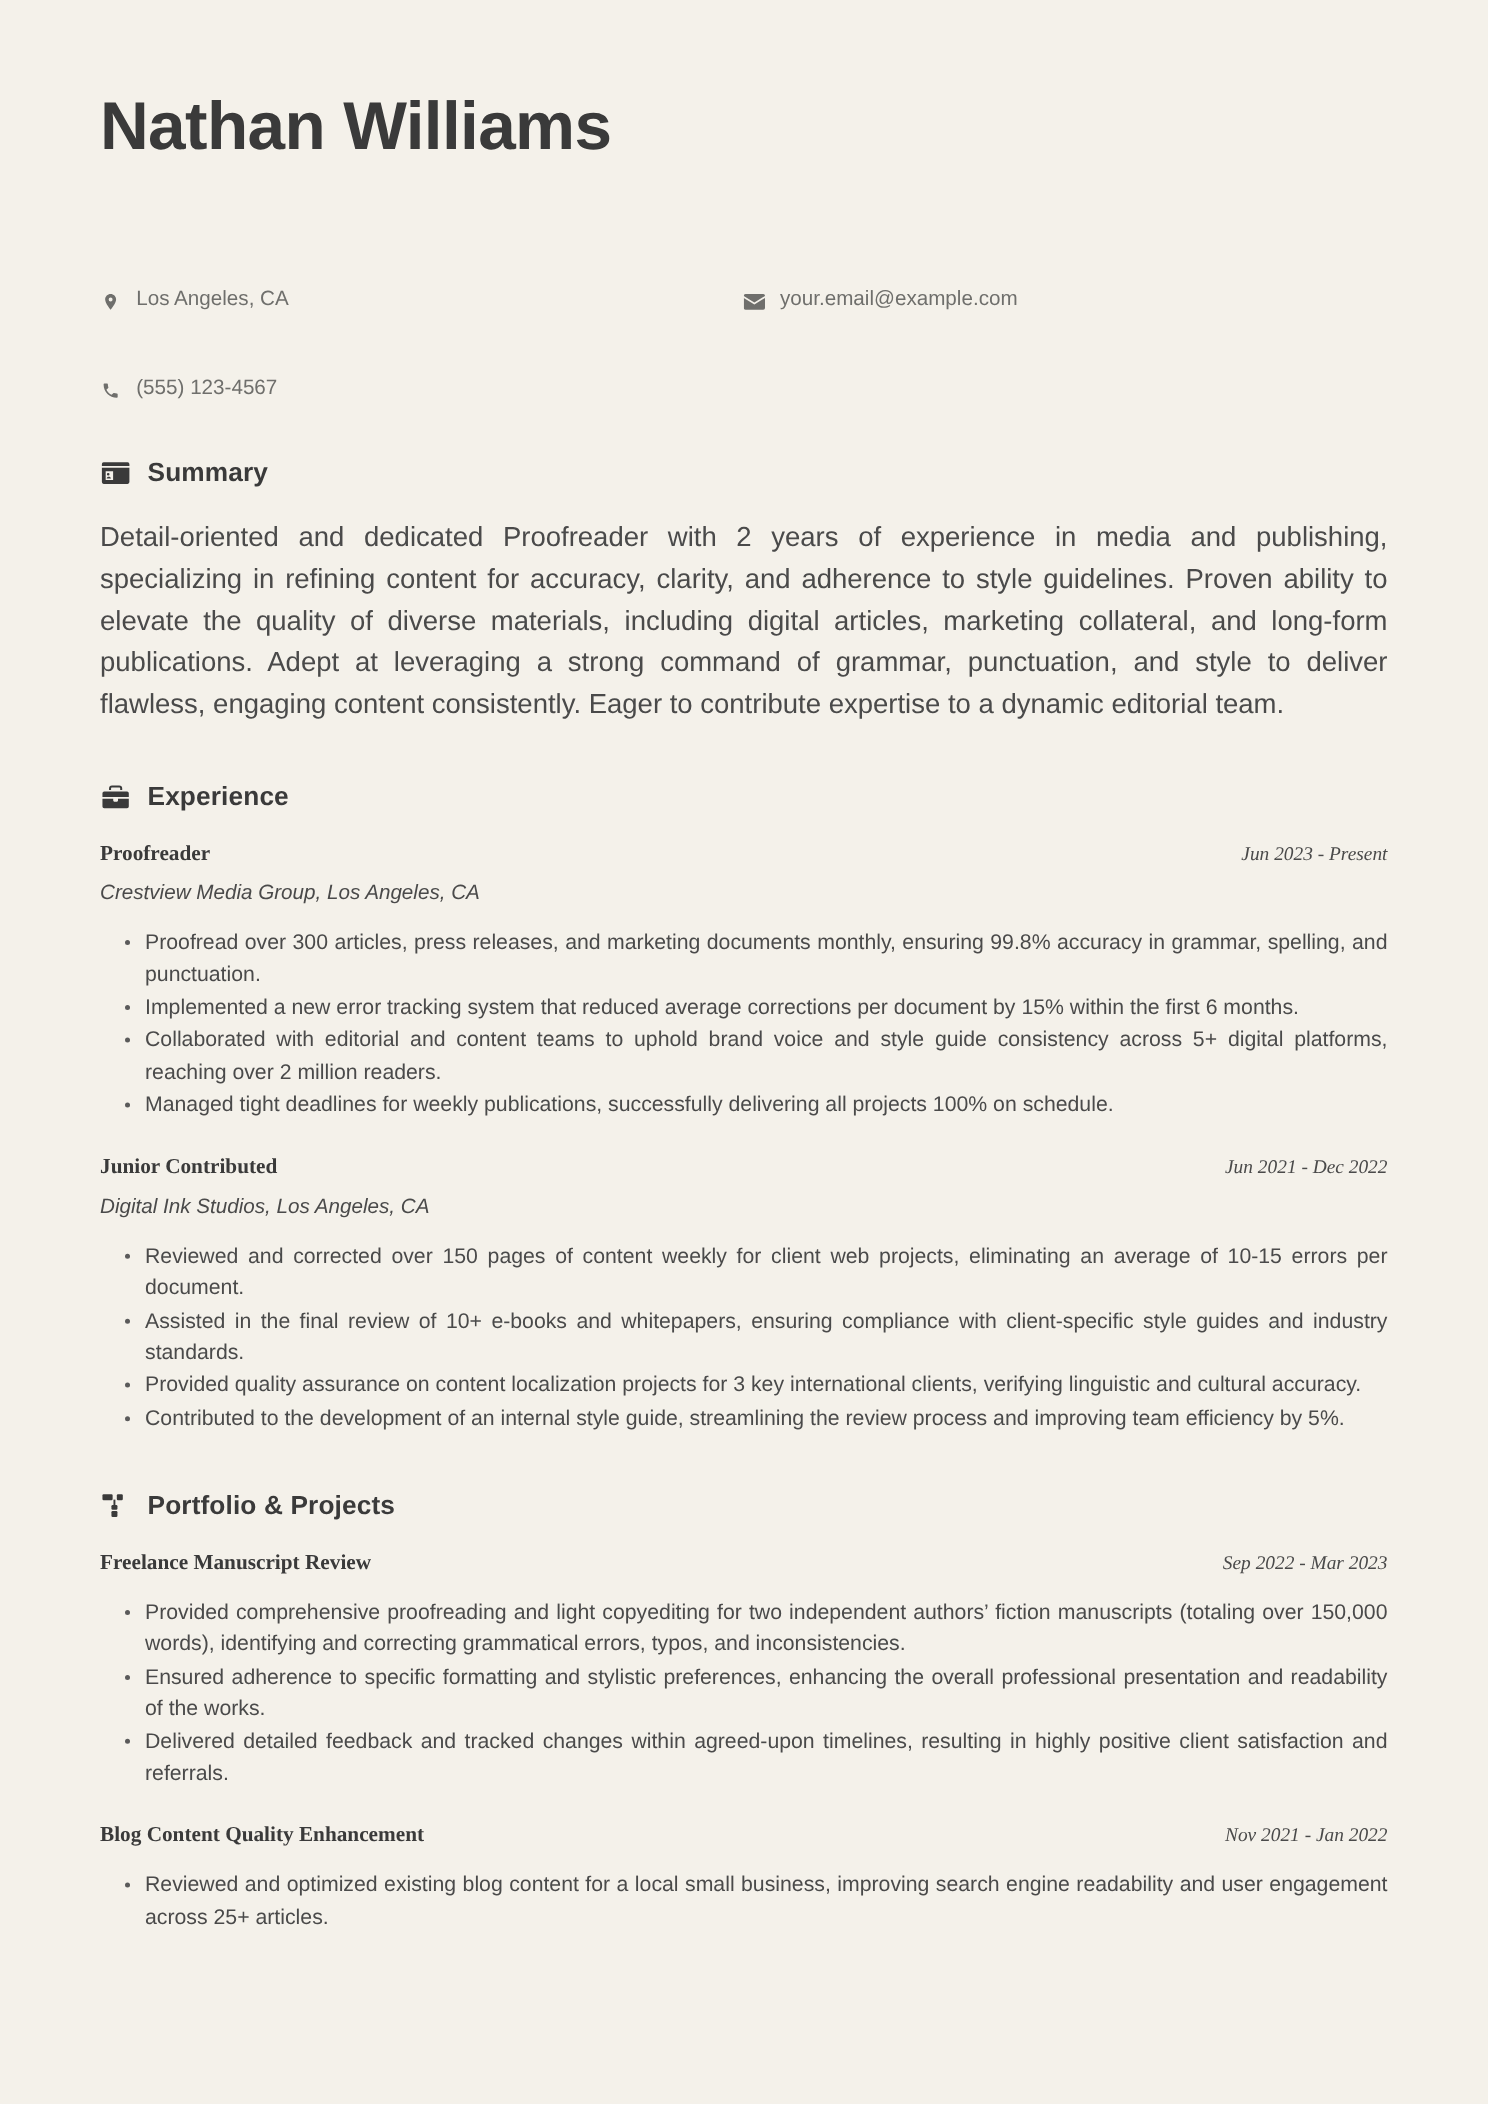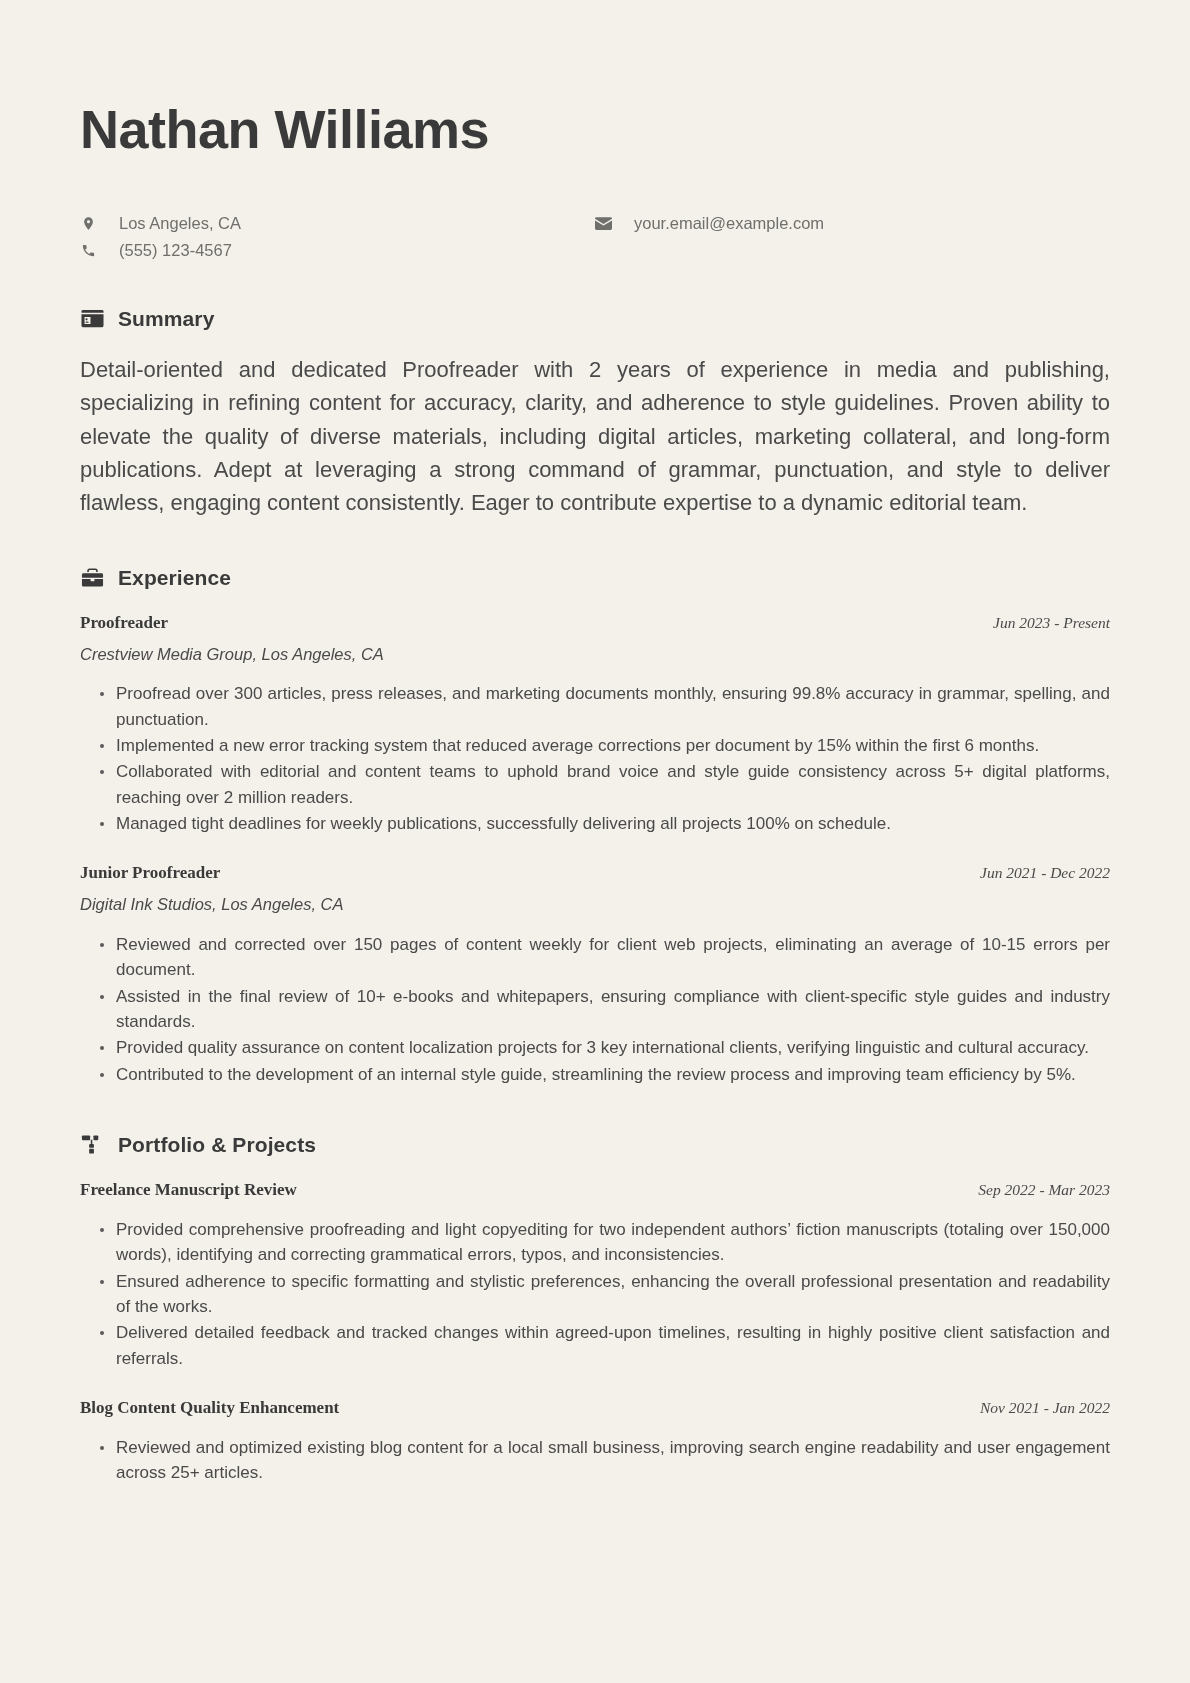--- a/index.html
+++ b/index.html
@@ -12,21 +12,21 @@
     min-height: 1683px;
     background: #f4f1ea;
     font-family: "Liberation Sans", sans-serif;
     color: #3d3d3d;
     -webkit-font-smoothing: antialiased;
   }
   .page {
     width: 1190px;
     min-height: 1683px;
     background: #f4f1ea;
-    padding: 90px 80px 40px 80px;
+    padding: 62px 80px 40px 80px;
   }
 
   
   .name {
     font-size: 54px;
     font-weight: 700;
     letter-spacing: -0.5px;
     color: #3a3a3a;
     line-height: 1.15;
     margin: 0 0 0 0;
@@ -41,25 +41,26 @@
     row-gap: 6px;
   }
   .contact-col {
     width: 50%;
     display: flex;
     flex-direction: column;
     gap: 7px;
   }
   .contact-item {
     display: flex;
-    align-items: center;
-    gap: 22px;
+    align-items: flex-end;
+    gap: 12px;
     font-size: 16.5px;
     color: #6f6f6c;
     line-height: 1.2;
+    margin-top: 44px;
   }
   .contact-item .ico {
     width: 17px;
     height: 17px;
     flex: 0 0 17px;
     display: inline-flex;
     align-items: center;
     justify-content: center;
     color: #6f6f6c;
   }
@@ -232,21 +233,21 @@
         <ul class="bullets">
           <li>Proofread over 300 articles, press releases, and marketing documents monthly, ensuring 99.8% accuracy in grammar, spelling, and punctuation.</li>
           <li>Implemented a new error tracking system that reduced average corrections per document by 15% within the first 6 months.</li>
           <li>Collaborated with editorial and content teams to uphold brand voice and style guide consistency across 5+ digital platforms, reaching over 2 million readers.</li>
           <li>Managed tight deadlines for weekly publications, successfully delivering all projects 100% on schedule.</li>
         </ul>
       </div>
 
       <div class="entry">
         <div class="entry-top">
-          <span class="entry-title">Junior Proofreader</span>
+          <span class="entry-title">Junior Contributed</span>
           <span class="entry-date">Jun 2021 - Dec 2022</span>
         </div>
         <div class="entry-sub">Digital Ink Studios, Los Angeles, CA</div>
         <ul class="bullets">
           <li>Reviewed and corrected over 150 pages of content weekly for client web projects, eliminating an average of 10-15 errors per document.</li>
           <li>Assisted in the final review of 10+ e-books and whitepapers, ensuring compliance with client-specific style guides and industry standards.</li>
           <li>Provided quality assurance on content localization projects for 3 key international clients, verifying linguistic and cultural accuracy.</li>
           <li>Contributed to the development of an internal style guide, streamlining the review process and improving team efficiency by 5%.</li>
         </ul>
       </div>

